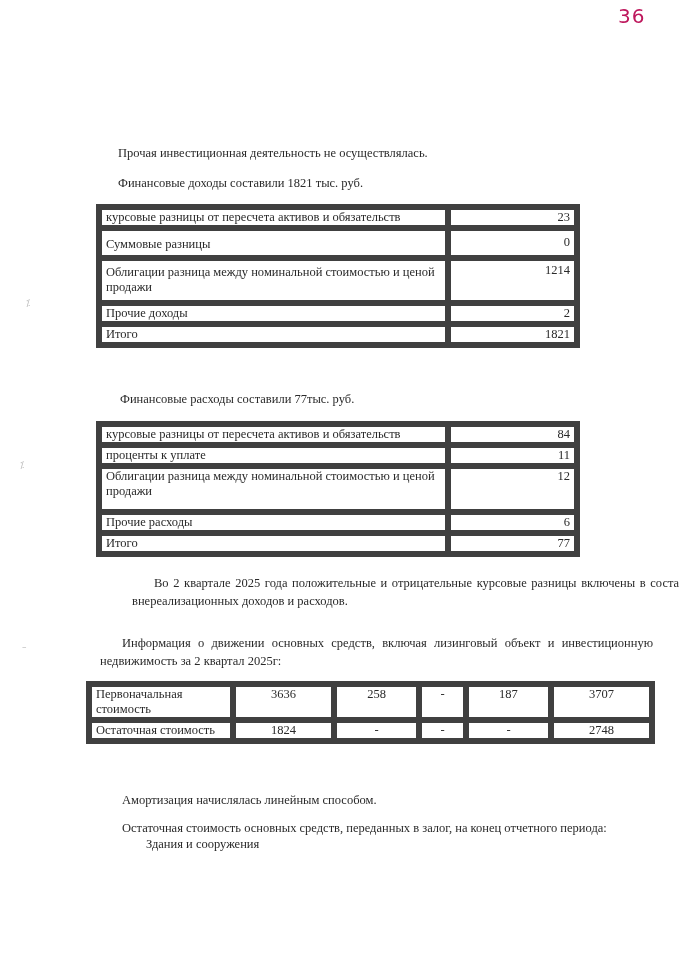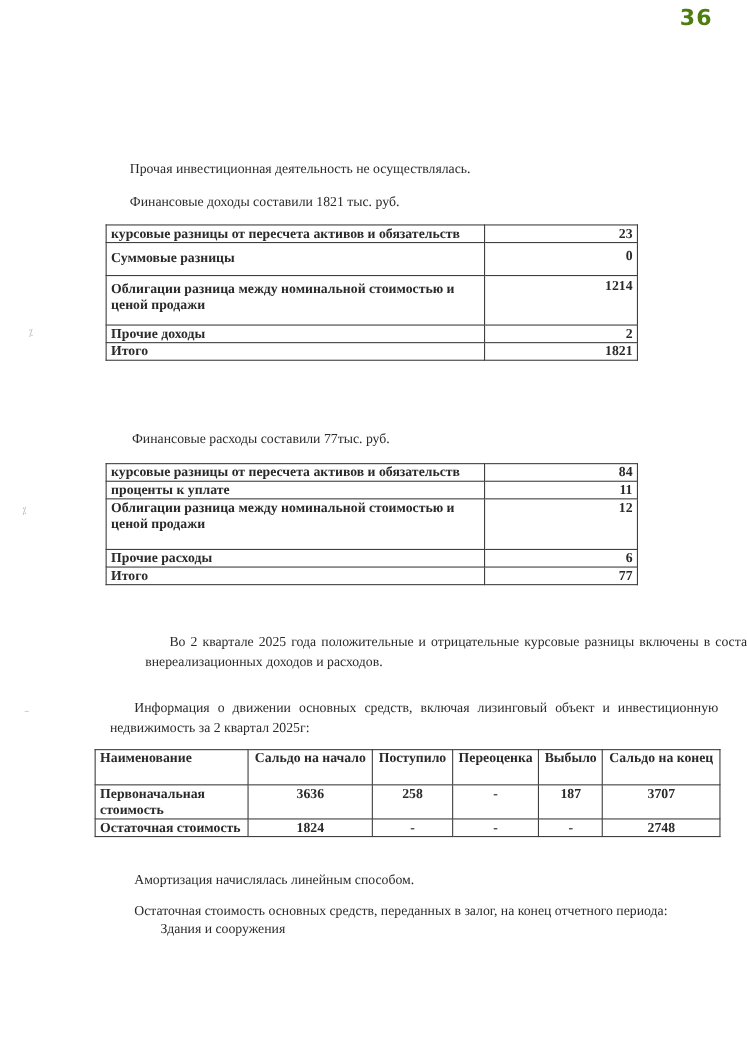--- a/index.html
+++ b/index.html
@@ -3,31 +3,31 @@
 <meta charset="utf-8">
 <style>
   html, body { margin: 0; padding: 0; background: #ffffff; }
   body {
     width: 679px; height: 960px; position: relative; overflow: hidden;
     font-family: "Liberation Serif", "DejaVu Serif", serif;
     color: #2a2a2a; font-size: 12.5px;
   }
   .page-number {
     position: absolute; left: 618px; top: 4px;
-    font-family: "DejaVu Sans", sans-serif; font-size: 20px; font-weight: 700;
-    color: #4d7c0f; letter-spacing: 1px;
+    font-family: "DejaVu Sans", sans-serif; font-size: 20px; font-weight: 400;
+    color: #be185d; letter-spacing: 1px;
   }
   .margin-mark { position: absolute; color: #bbb; font-size: 9px; font-family: "DejaVu Sans", sans-serif; }
   .p { position: absolute; white-space: nowrap; }
   .para {
     position: absolute; left: 100px; width: 553px; line-height: 18px;
     text-indent: 22px; text-align: justify;
   }
   table { border-collapse: collapse; position: absolute; }
-  td, th { border: 1px solid #404040; padding: 0 4px; vertical-align: top; font-weight: bold; }
+  td, th { border: 6px solid #404040; padding: 0 4px; vertical-align: top; font-weight: normal; }
   .fin td.num { text-align: right; }
   .fin td { line-height: 15px; }
   #income-table { left: 96px; top: 204px; width: 484px; }
   #income-table td:first-child { width: 335px; }
   #expense-table { left: 96px; top: 421px; width: 484px; }
   #expense-table td:first-child { width: 335px; }
   #assets-table { left: 86px; top: 681px; width: 569px; line-height: 15px; }
   #assets-table th, #assets-table td { text-align: center; }
   #assets-table th:first-child, #assets-table td:first-child { text-align: left; width: 130px; }
 </style>
@@ -94,28 +94,20 @@
   </tr>
 </tbody>
   </table>
 
 <div class="para" style="top:574px;margin-left:32px;">Во 2 квартале 2025 года положительные и отрицательные  курсовые разницы включены в состав внереализационных доходов и  расходов.</div>
 
 <div class="para" style="top:634px;">Информация о движении основных средств, включая лизинговый объект и инвестиционную недвижимость за 2 квартал  2025г:</div>
 
 <table id="assets-table">
   <tbody>
-      <tr style="height:32px;">
-    <th>Наименование</th>
-    <th>Сальдо на начало</th>
-    <th>Поступило</th>
-    <th>Переоценка</th>
-    <th>Выбыло</th>
-    <th>Сальдо на конец</th>
-  </tr>
   <tr style="height:31px;">
     <td>Первоначальная стоимость</td>
     <td>3636</td>
     <td>258</td>
     <td>-</td>
     <td>187</td>
     <td>3707</td>
   </tr>
   <tr style="height:15px;">
     <td>Остаточная стоимость</td>

